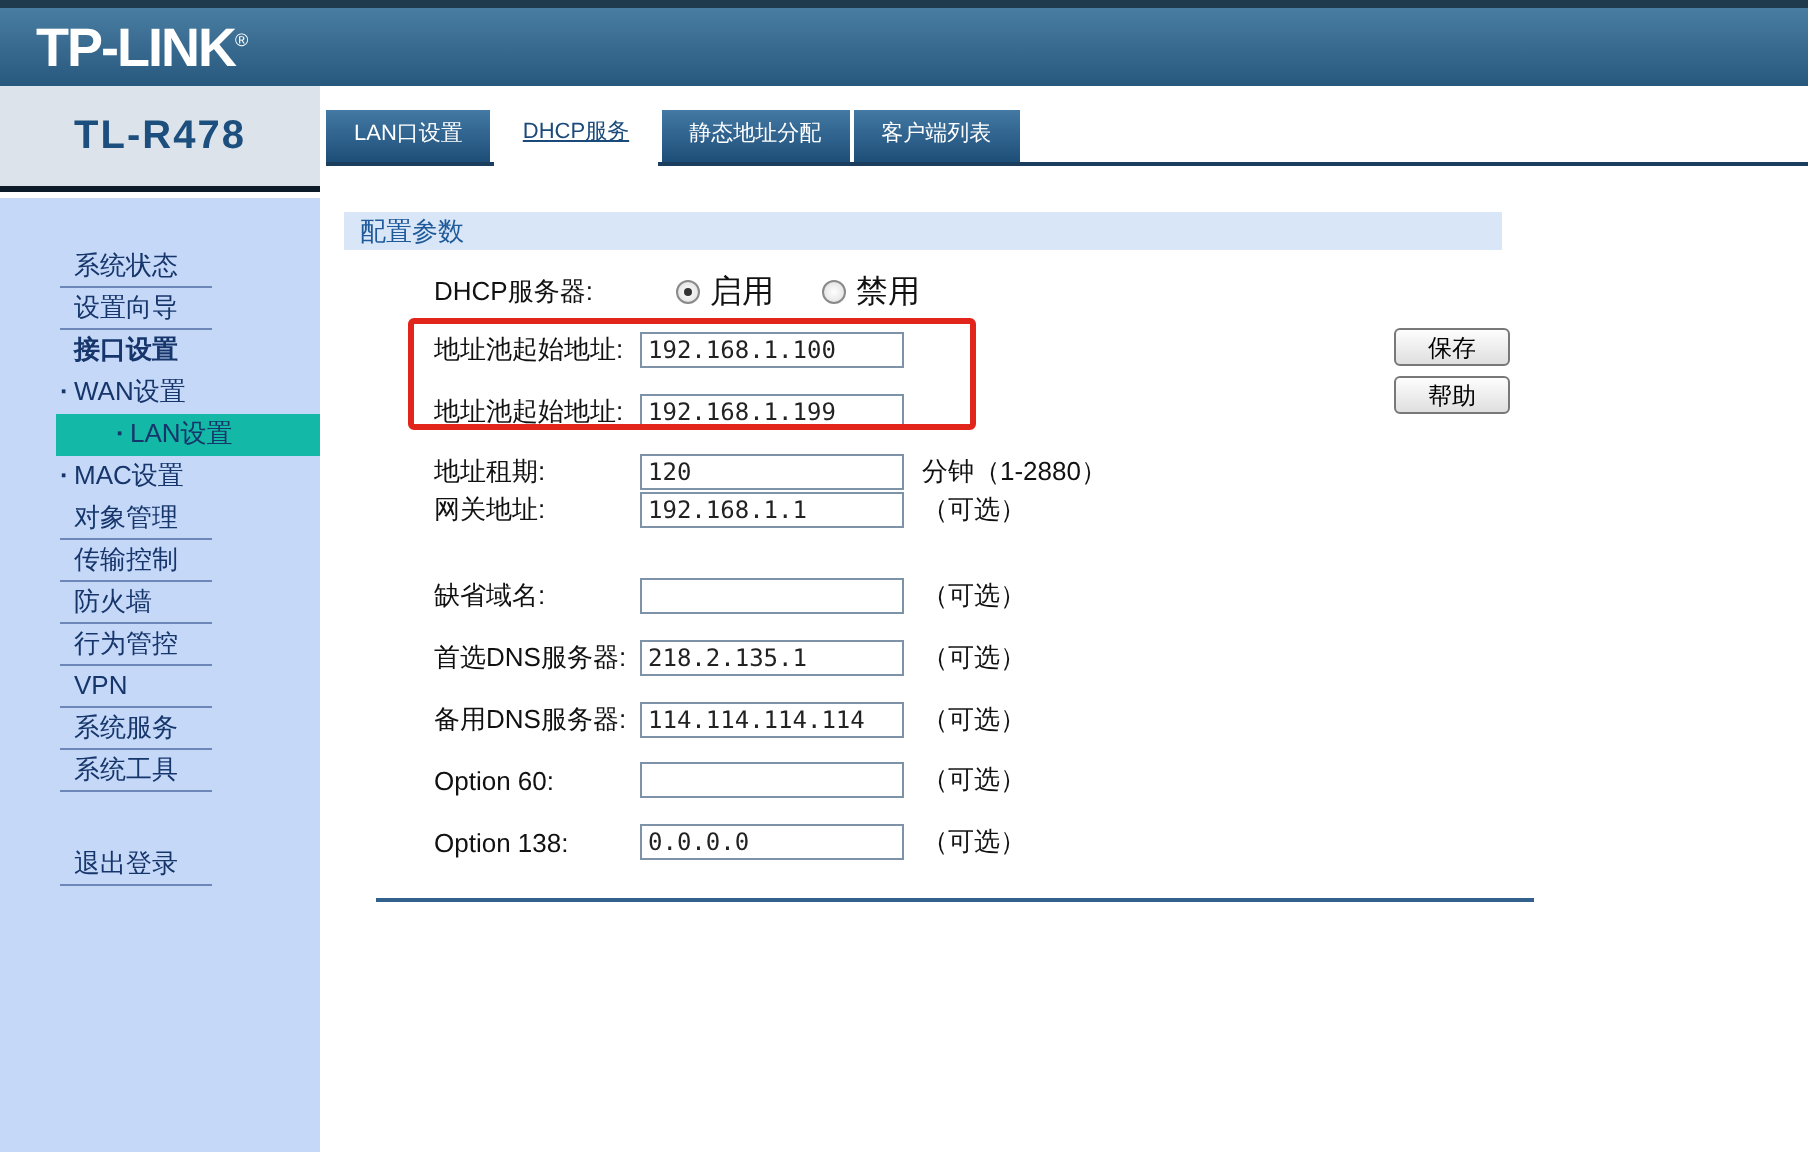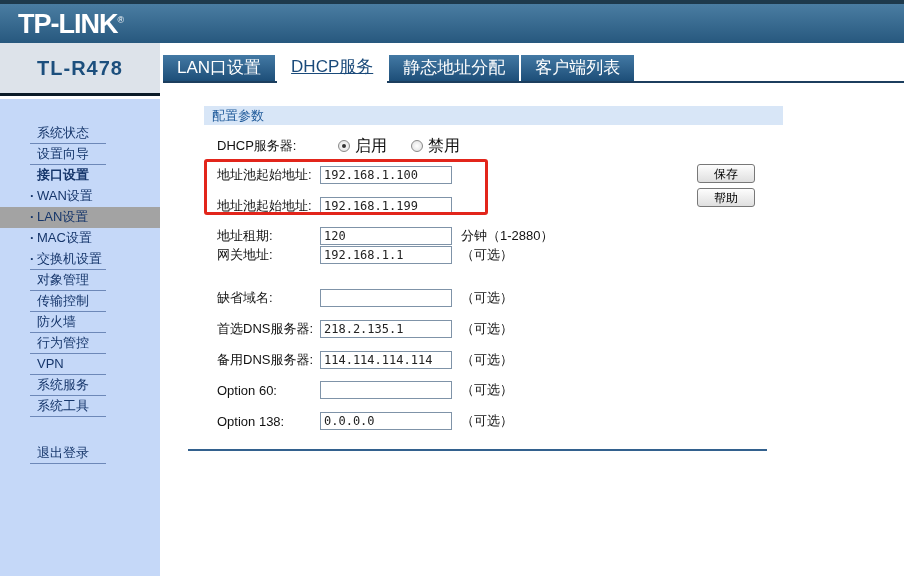--- a/index.html
+++ b/index.html
@@ -37,42 +37,42 @@
     white-space:nowrap;
   }
   .menu-item.underlined::after {
     content:""; position:absolute; left:30px; bottom:0; width:76px;
     border-bottom:1px solid #6d88b8;
   }
   .menu-item.group { font-weight:bold; }
   .menu-item.sub::before {
     content:"·"; position:absolute; left:30px; font-weight:bold;
   }
-  .menu-item.selected { background:#a3a3a3; }
+  .menu-item.selected { background:#14b8a6;margin-left:28px; }
   .menu-item.logout { margin-top:26px; }
 
   
   .tabbar {
     position:absolute; left:163px; top:55px; right:0; height:28px;
     display:flex; align-items:flex-end;
     border-bottom:2px solid #1c3e5e;
   }
   .tab {
     height:26px; line-height:25px; padding:0 14px; margin-right:2px;
     background:linear-gradient(#4379a4, #1d4e78);
-    color:#fff; font-size:17px; cursor:pointer; white-space:nowrap;
+    color:#fff; font-size:11px; cursor:pointer; white-space:nowrap;
   }
   .tab.active {
     background:#fff; color:#1a4a7a; height:30px; line-height:27px;
     margin-bottom:-2px; text-decoration:underline;
   }
 
   
   .section-header {
-    position:absolute; left:204px; top:106px; width:579px; height:19px;
+    position:absolute; left:172px; top:106px; width:579px; height:19px;
     background:#d8e6f7; color:#1f5a9a; font-size:13px;
     line-height:19px; padding-left:8px;
   }
   .dhcp-row { position:absolute; left:217px; top:137px; height:18px; display:flex; align-items:center; }
   .dhcp-label { display:inline-block; width:103px; font-size:13px; color:#111; }
   .radio {
     display:inline-block; width:12px; height:12px; border-radius:50%;
     border:1px solid #8a8a8a; background:radial-gradient(#fff, #dcdcdc);
     margin:0 5px 0 18px; position:relative; cursor:pointer; vertical-align:-2px;
   }
@@ -124,21 +124,20 @@
     <span class="model-name">TL-R478</span>
   </div>
 
   <div class="sidebar">
     <div class="menu-item underlined">系统状态</div>
     <div class="menu-item underlined">设置向导</div>
     <div class="menu-item group">接口设置</div>
     <div class="menu-item sub">WAN设置</div>
     <div class="menu-item sub selected">LAN设置</div>
     <div class="menu-item sub">MAC设置</div>
-    <div class="menu-item sub underlined">交换机设置</div>
     <div class="menu-item underlined">对象管理</div>
     <div class="menu-item underlined">传输控制</div>
     <div class="menu-item underlined">防火墙</div>
     <div class="menu-item underlined">行为管控</div>
     <div class="menu-item underlined">VPN</div>
     <div class="menu-item underlined">系统服务</div>
     <div class="menu-item underlined">系统工具</div>
     <div class="menu-item underlined logout">退出登录</div>
   </div>
 

